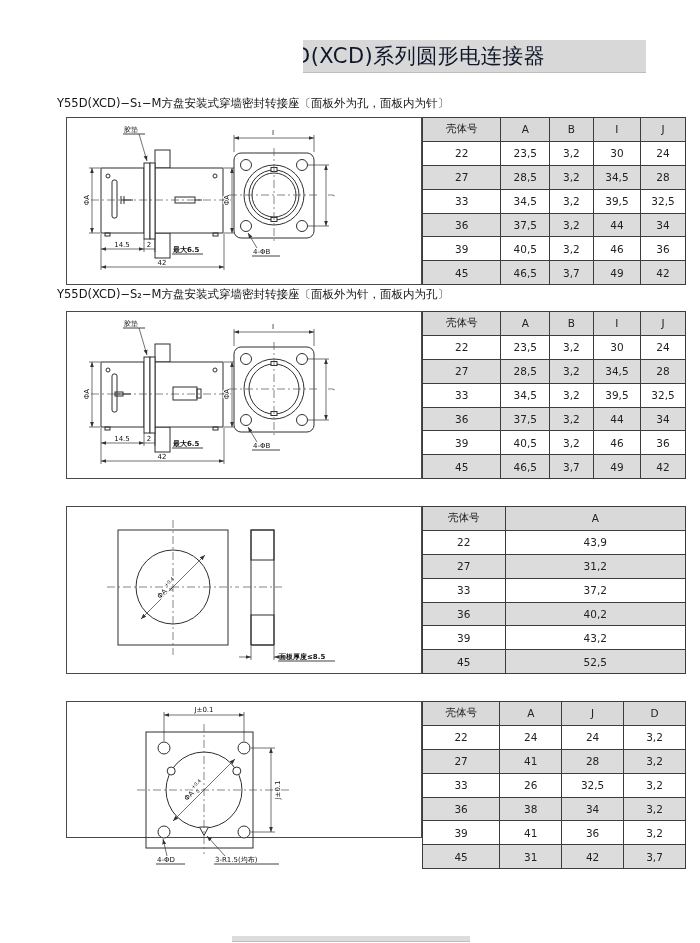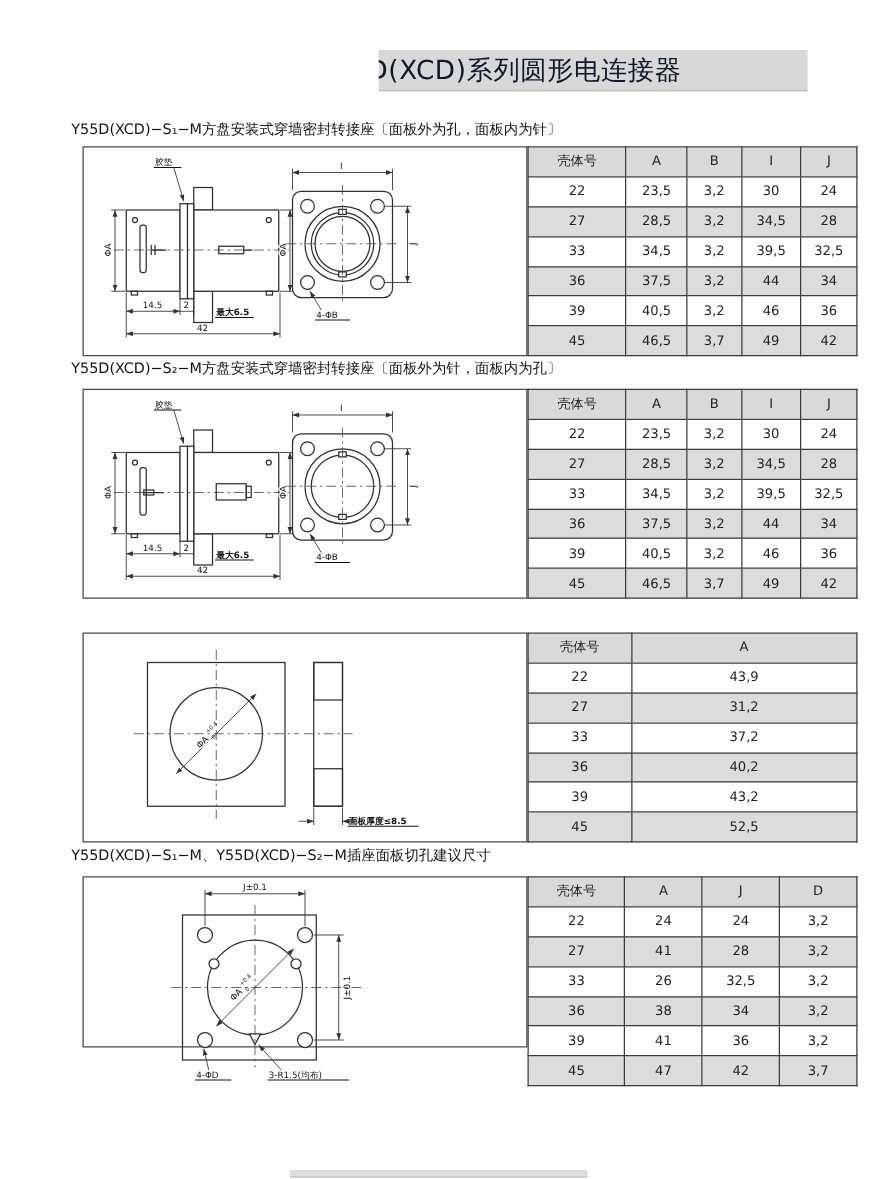--- a/index.html
+++ b/index.html
@@ -387,21 +387,20 @@
             <td>43,2</td>
           </tr>
           <tr>
             <td>45</td>
             <td>52,5</td>
           </tr>
         </tbody>
       </table>
   </div>
 
-  <div class="sec-title t4">Y55D(XCD)−S₁−M、Y55D(XCD)−S₂−M插座面板切孔建议尺寸</div>
   <div class="sec-body b4">
     <div class="drawing-box">
       <svg width="354" height="165" viewBox="0 0 354 165">
         <defs>
           <pattern id="h4" width="6" height="6" patternUnits="userSpaceOnUse" patternTransform="rotate(45)">
             <line x1="0" y1="0" x2="0" y2="6" stroke="#6a6a6a" stroke-width="1"></line>
           </pattern>
           <marker id="ar4" viewBox="0 0 10 10" refX="9.5" refY="5" markerWidth="8" markerHeight="8" orient="auto-start-reverse">
             <path d="M0,1.5 L9.5,5 L0,8.5 Z" fill="#333"></path>
           </marker>
@@ -474,21 +473,21 @@
             <td>3,2</td>
           </tr>
           <tr>
             <td>39</td>
             <td>41</td>
             <td>36</td>
             <td>3,2</td>
           </tr>
           <tr>
             <td>45</td>
-            <td>47</td>
+            <td>31</td>
             <td>42</td>
             <td>3,7</td>
           </tr>
         </tbody>
       </table>
   </div>
 
   <div class="footer-bar"></div>
 </div>
 

